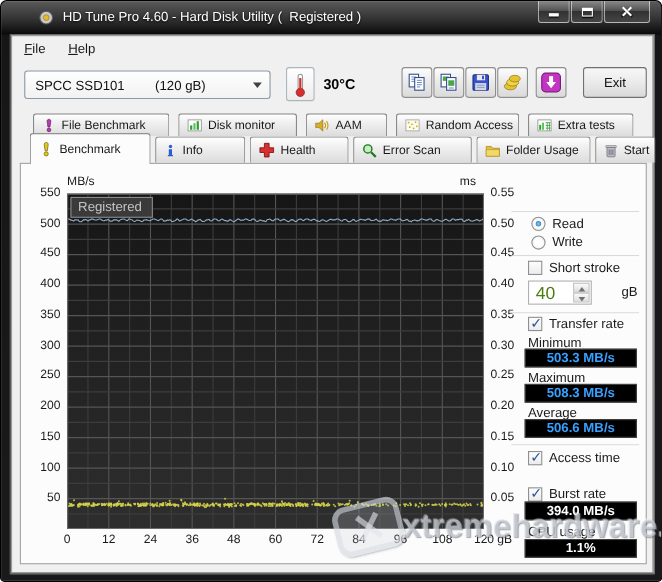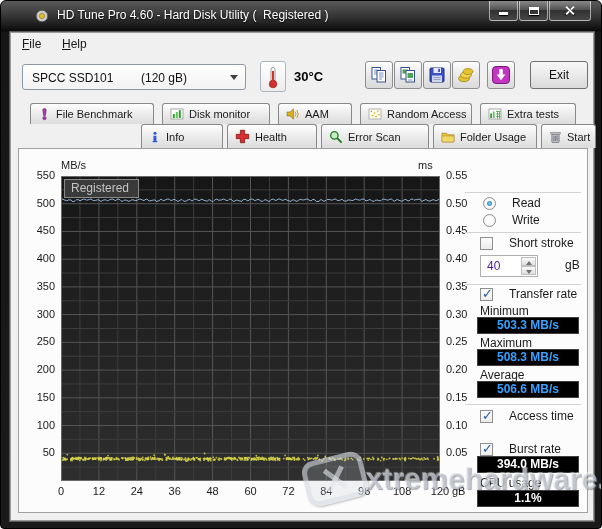--- a/index.html
+++ b/index.html
@@ -69,35 +69,35 @@
   .yr-tick{position:absolute;left:427px;font-size:11px;color:#1a1a1a;}
   .x-tick{position:absolute;top:336px;transform:translateX(-50%);font-size:11px;color:#1a1a1a;}
   .x-unit{position:absolute;left:433px;top:336px;font-size:11px;color:#1a1a1a;}
 
   
   .start{position:absolute;left:471px;top:9px;width:84px;height:26px;font-size:12px;color:#000;font-family:inherit;
     background:linear-gradient(#ecf9fd,#c8ecf8 45%,#a4dcf1 50%,#bfe9f6);border:1px solid #2c628b;border-radius:3px;
     box-shadow:0 0 4px rgba(60,180,240,.9);}
   .sep{position:absolute;left:446px;width:116px;border-top:1px solid #d2d2d2;border-bottom:1px solid #ffffff;}
   .s1{top:43px;} .s2{top:83px;} .s3{top:135px;} .s4{top:255px;}
-  .ctl-row{position:absolute;display:flex;align-items:center;gap:16px;font-size:12px;color:#1a1a1a;cursor:default;}
+  .ctl-row{position:absolute;display:flex;align-items:center;gap:6px;font-size:12px;color:#1a1a1a;cursor:default;}
   .radio{width:13px;height:13px;border-radius:50%;border:1px solid #8e8f8f;background:radial-gradient(#fff 40%,#e4e4e4);position:relative;}
   .radio.selected::after{content:"";position:absolute;left:3px;top:3px;width:5px;height:5px;border-radius:50%;
     background:radial-gradient(#7cd3f7,#1a66a8);}
   .cb{width:13px;height:13px;border:1px solid #8e8f8f;background:linear-gradient(#fdfdfd,#ececec);position:relative;}
   .cb.checked::after{content:"✓";position:absolute;left:1px;top:-3px;font-size:13px;font-weight:bold;color:#2b579a;}
   .lbl{font-size:12px;color:#1a1a1a;}
   .small-label{position:absolute;left:461px;font-size:12px;color:#1a1a1a;}
   .val{position:absolute;left:458px;width:102px;height:17px;background:#000;border:1px solid #404040;
     font-size:12px;font-weight:bold;text-align:center;line-height:15px;}
   .val.blue{color:#38a0ff;}
   .val.yellow{color:#f0f000;}
   .val.white{color:#ffffff;}
   .spinbox{position:absolute;left:461px;top:106px;width:58px;height:22px;background:#fff;border:1px solid #b0b0b0;}
-  .spin-value{position:absolute;left:6px;top:3px;font-size:12px;color:#4c1d95;}
+  .spin-value{position:absolute;left:6px;top:3px;font-size:16px;color:#4d7c0f;}
   .spin-arrows{position:absolute;right:1px;top:1px;width:15px;height:18px;display:flex;flex-direction:column;}
   .spin-up,.spin-down{flex:1;background:linear-gradient(#fafafa,#dedede);border:1px solid #c0c0c0;position:relative;}
   .spin-up::after{content:"";position:absolute;left:3.5px;top:2.5px;border-left:3.5px solid transparent;border-right:3.5px solid transparent;border-bottom:4px solid #707070;}
   .spin-down::after{content:"";position:absolute;left:3.5px;top:3px;border-left:3.5px solid transparent;border-right:3.5px solid transparent;border-top:4px solid #707070;}
   .spin-unit{position:absolute;left:546px;top:109px;font-size:12px;color:#1a1a1a;}
 
   
   .watermark{position:absolute;left:0;top:0;width:100%;height:100%;pointer-events:none;z-index:9;}
   .wm-logo{position:absolute;left:294px;top:424px;width:62px;height:46px;border:5px solid rgba(215,220,228,.55);
     border-radius:12px;transform:rotate(-14deg);background:rgba(200,206,214,.22);box-shadow:1px 1px 2px rgba(60,60,60,.35);}
@@ -231,20 +231,27 @@
     <div class="tab r1" style="left:470px;width:96px">
       <svg class="ticon" width="14" height="14" viewBox="0 0 14 14">
           <rect x="1" y="2" width="12" height="10" fill="#fff" stroke="#8a8a8a" stroke-width="0.7"></rect>
           <rect x="2.2" y="6.5" width="1.8" height="4.5" fill="#2e9e2e"></rect>
           <rect x="4.8" y="4.5" width="1.8" height="6.5" fill="#5cc25c"></rect>
           <path d="M8 4.5h4.5M8 7h4.5M8 9.5h4.5M9.5 4.5v7M11.5 4.5v7" stroke="#2e9e2e" stroke-width="0.7"></path>
         </svg>
       <span>Extra tests</span>
     </div>
 
+    <div class="tab r2 active" style="left:17px;width:110px">
+      <svg class="ticon" width="14" height="15" viewBox="0 0 14 14">
+          <path d="M7 1C8.3 1 9 1.9 8.8 3.2L8 8.6H6L5.2 3.2C5 1.9 5.7 1 7 1Z" fill="#e0c820" stroke="#6a5a0a" stroke-width="0.6"></path>
+          <circle cx="7" cy="11.4" r="1.9" fill="#e0c820" stroke="#6a5a0a" stroke-width="0.6"></circle>
+        </svg>
+      <span>Benchmark</span>
+    </div>
     <div class="tab r2" style="left:131px;width:82px">
       <svg class="ticon" width="12" height="14" viewBox="0 0 14 14">
           <circle cx="7" cy="2.6" r="1.8" fill="#2b5cd8"></circle>
           <path d="M5.2 5.4h3.4v6.2h1v1.4H4.2v-1.4h1z" fill="#2b5cd8"></path>
         </svg>
       <span>Info</span>
     </div>
     <div class="tab r2" style="left:217px;width:90px">
       <svg class="ticon" width="15" height="15" viewBox="0 0 14 14">
           <path d="M5 1.2h4v3.8h3.8v4H9v3.8H5V9H1.2V5H5z" fill="#d83030" stroke="#7a1010" stroke-width="0.7"></path>

